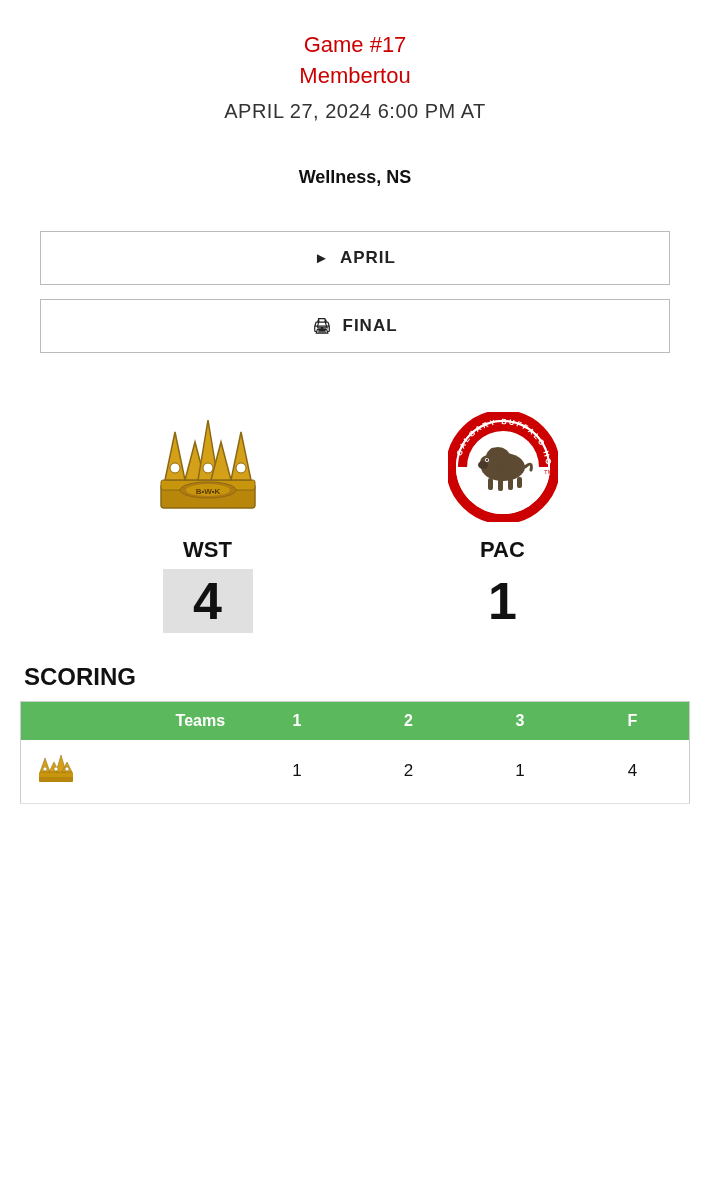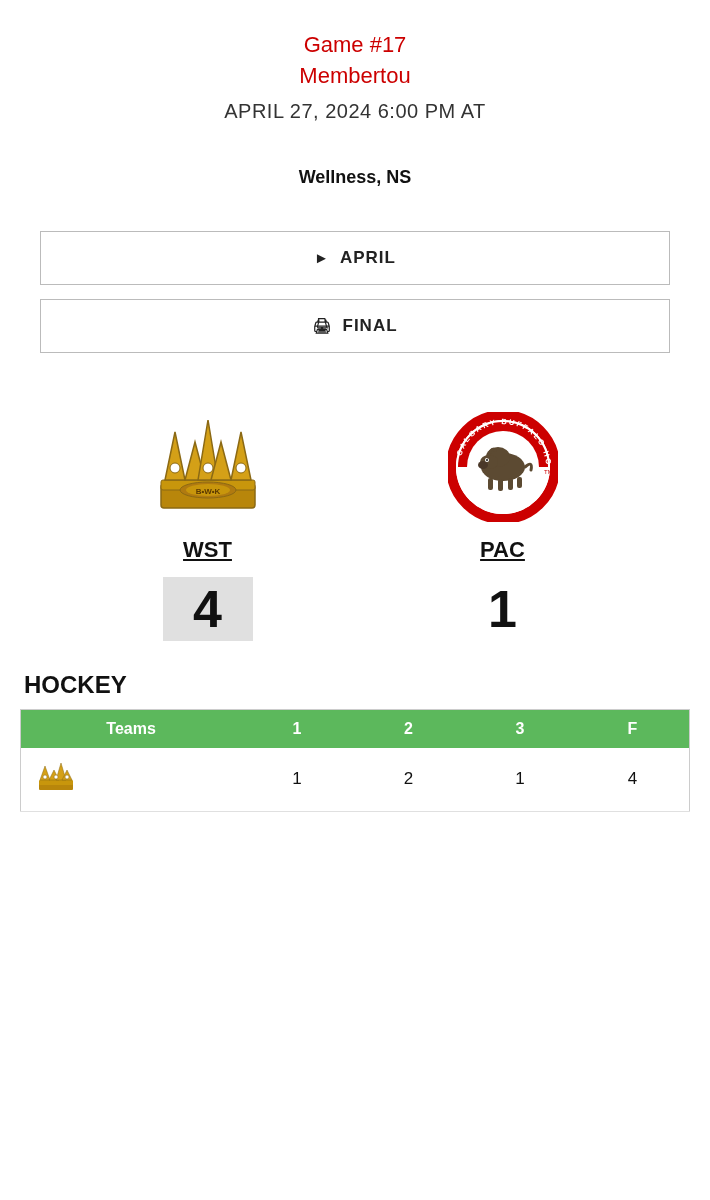--- a/index.html
+++ b/index.html
@@ -119,22 +119,21 @@
     
     .buffalo-logo svg {
       width: 110px;
       height: 110px;
     }
 
     .team-abbr {
       font-size: 22px;
       font-weight: bold;
       color: #111;
-      margin-bottom: 14px;
-      text-decoration: underline;
+      margin-bottom: 6px;
     }
 
     .team-score {
       font-size: 52px;
       font-weight: bold;
       color: #111;
       width: 90px;
       text-align: center;
       line-height: 1;
       padding: 6px 10px;
@@ -165,21 +164,21 @@
 
     .scoring-table thead tr {
       background: #5cb85c;
     }
 
     .scoring-table thead th {
       color: #fff;
       font-size: 16px;
       font-weight: bold;
       padding: 10px 16px;
-      text-align: center;
+      text-align: right;
     }
 
     .scoring-table thead th:not(:first-child) {
       text-align: center;
     }
 
     .scoring-table tbody tr {
       background: #fff;
       border-bottom: 1px solid #e0e0e0;
     }
@@ -307,21 +306,21 @@
 
           <text x="96" y="62" font-size="6" fill="#cc0000" font-family="Arial">TM</text>
         </svg>
       </div>
       <div class="team-abbr">PAC</div>
       <div class="team-score">1</div>
     </div>
   </div>
 
   <div class="scoring-section">
-    <div class="scoring-title">HOCKEY</div>
+    <div class="scoring-title">SCORING</div>
 
     <table class="scoring-table">
       <thead>
         <tr>
           <th>Teams</th>
           <th>1</th>
           <th>2</th>
           <th>3</th>
           <th>F</th>
         </tr>

